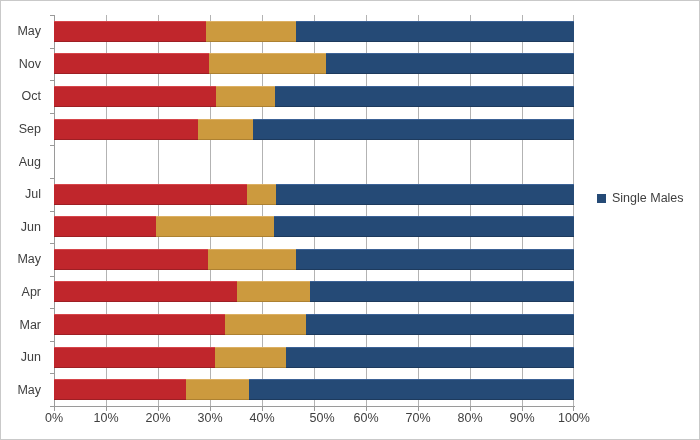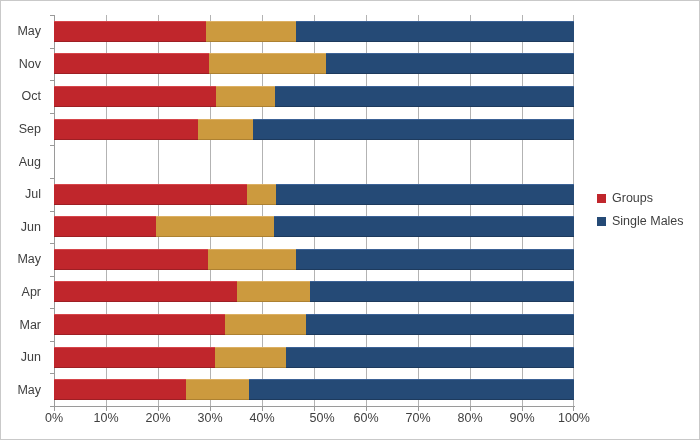--- a/index.html
+++ b/index.html
@@ -319,22 +319,18 @@
       <div class="x-tick" style="left: 416px;"></div>
       <div class="x-label" style="left: 416px;">80%</div>
       <div class="x-tick" style="left: 468px;"></div>
       <div class="x-label" style="left: 468px;">90%</div>
       <div class="x-tick" style="left: 519px;"></div>
       <div class="x-label" style="left: 520px;">100%</div>
     </div>
 
   <div id="legend">
       <div class="legend-item">
-        <span class="legend-swatch" style="background: rgb(192, 38, 44);"></span>
-        <span class="legend-text">Groups</span>
-      </div>
-      <div class="legend-item">
         <span class="legend-swatch" style="background: rgb(37, 74, 118);"></span>
         <span class="legend-text">Single Males</span>
       </div>
     </div>
 
 </div>
 
 </body></html>

